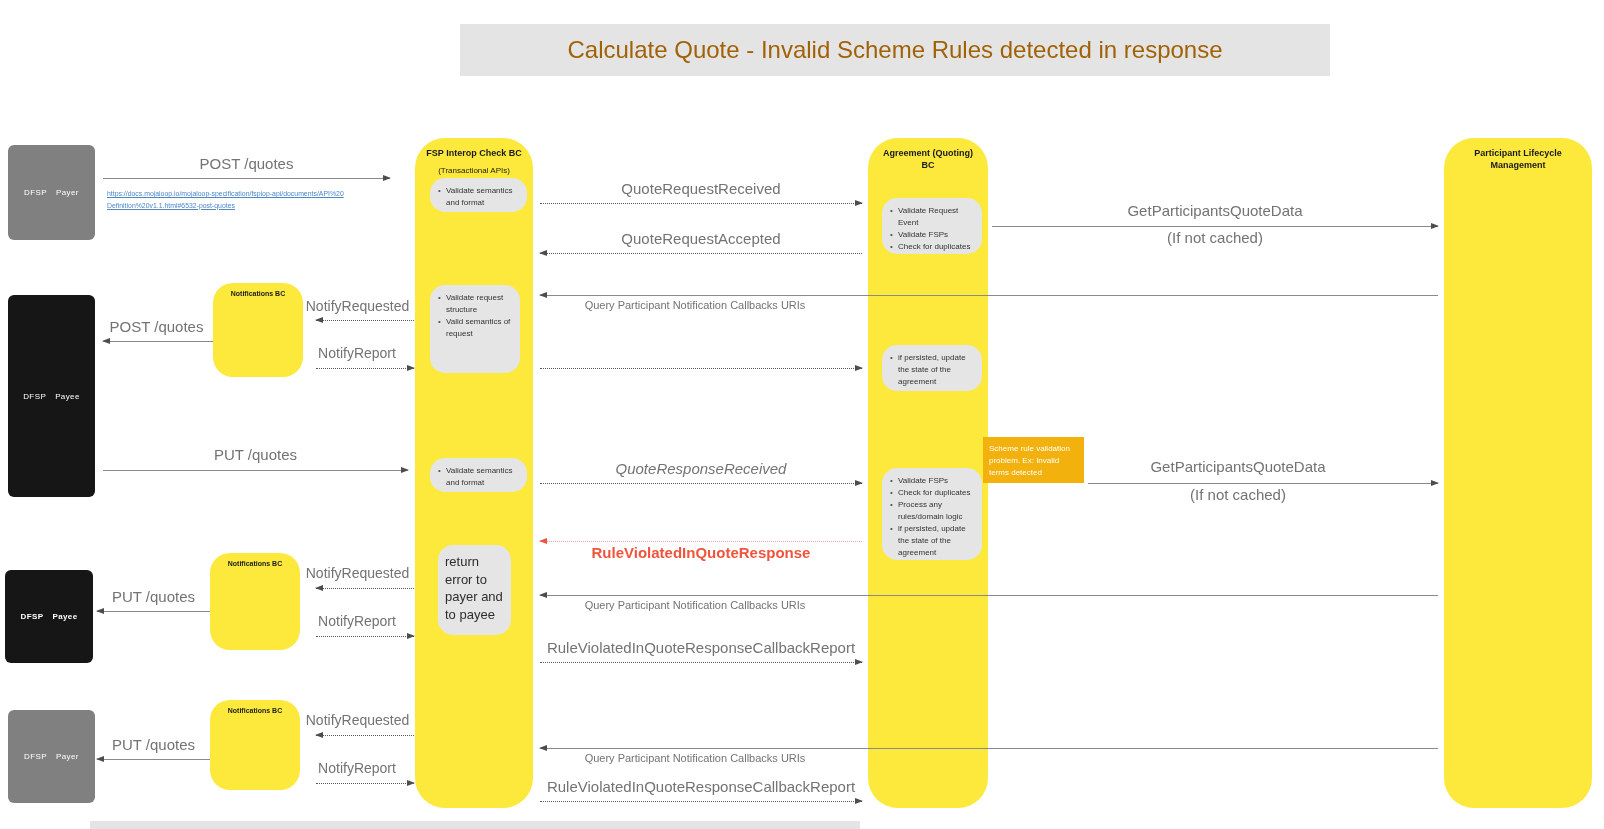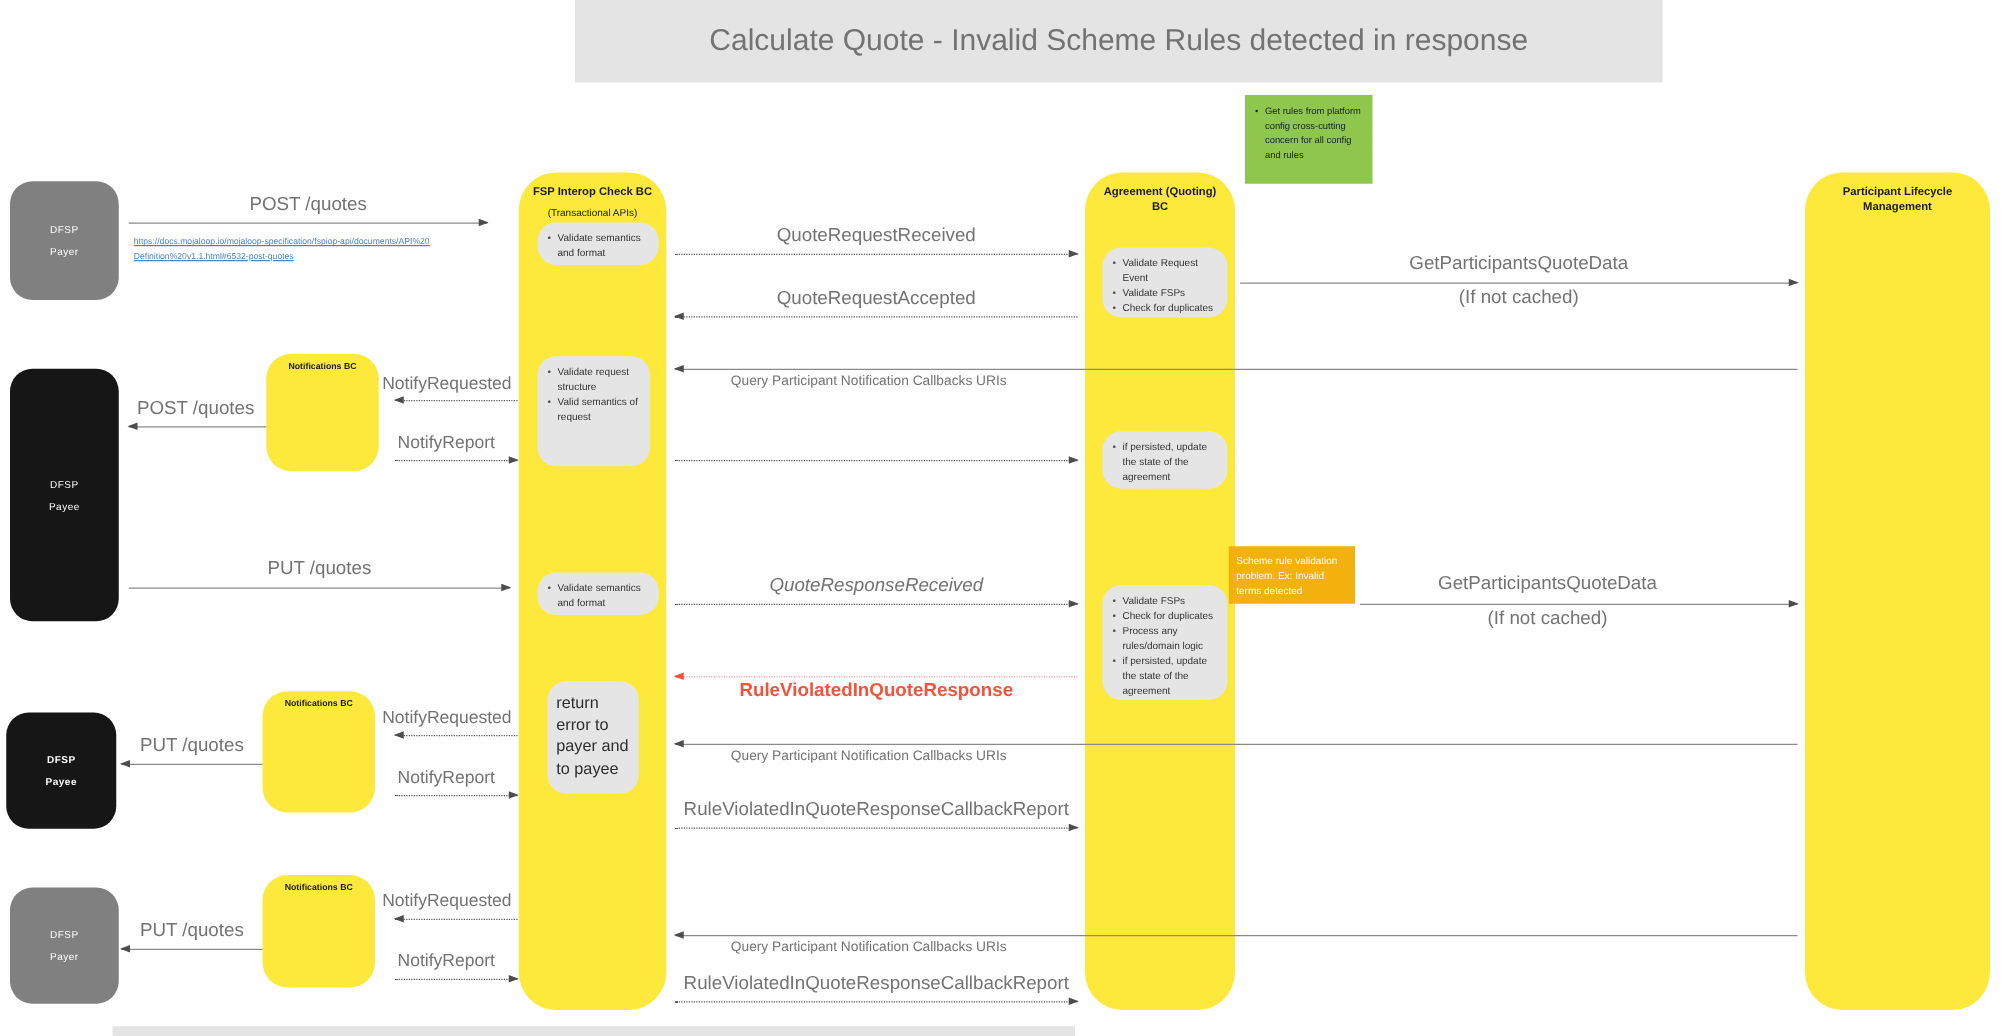--- a/index.html
+++ b/index.html
@@ -1,28 +1,28 @@
 <!DOCTYPE html>
 <html style="--lifeline-yellow: #FCE93C; --actor-gray: #808080; --actor-black: #161616; --activity-gray: #E5E5E5; --note-green: #8FC74E; --note-orange: #F2B10D; --error-red: #F0543C; --error-pink: #F2A0B0; --link-blue: #4A86C8; --title-bg: #E4E4E4; --line-solid: #8A8A8A; --line-dotted: #5A5A5A; --arrowhead: #4D4D4D;"><head>
 <meta charset="utf-8">
 <style>
   html,body{margin:0;padding:0;background:#fff;}
   .canvas{position:relative;width:1604px;height:829px;background:#ffffff;
     font-family:"Liberation Sans","DejaVu Sans",sans-serif;overflow:hidden;}
 
-  .banner{position:absolute;left:460px;top:0;width:870px;height:66px;
-    background:var(--title-bg,#E4E4E4);color:#737373;font-size:24px;
+  .banner{position:absolute;left:460px;top:24px;width:870px;height:52px;
+    background:var(--title-bg,#E4E4E4);color:#a16207;font-size:24px;
     display:flex;align-items:center;justify-content:center;}
 
   .lifeline{position:absolute;background:var(--lifeline-yellow,#FCE93C);
     border-radius:30px;text-align:center;box-sizing:border-box;padding-top:10px;}
   .ll-name{font-size:9px;font-weight:bold;color:#1a1a1a;line-height:1.3;padding:0 8px;}
   .ll-sub{font-size:8px;color:#1a1a1a;margin-top:6px;}
 
-  .actor{position:absolute;border-radius:18px;color:#fff;display:flex;flex-direction:column;
+  .actor{position:absolute;border-radius:6px;color:#fff;display:flex;
     align-items:center;justify-content:center;gap:9px;font-size:8px;letter-spacing:.4px;}
   .actor.gray{background:var(--actor-gray,#808080);}
   .actor.black{background:var(--actor-black,#161616);}
   .actor.bold{font-weight:bold;}
 
   .notif{position:absolute;background:var(--lifeline-yellow,#FCE93C);border-radius:20px;}
   .notif-label{position:absolute;top:7px;left:0;width:100%;text-align:center;
     font-weight:bold;font-size:7px;color:#1a1a1a;}
 
   .activity{position:absolute;background:var(--activity-gray,#E5E5E5);box-sizing:border-box;
@@ -139,25 +139,20 @@
   </div>
   <div class="activity" style="left:882px;top:468px;width:100px;height:92px;">
     <ul>
       <li>Validate FSPs</li>
       <li>Check for duplicates</li>
       <li>Process any rules/domain logic</li>
       <li>if persisted, update the state of the agreement</li>
     </ul>
   </div>
 
-  <div class="note green" style="left:996px;top:76px;width:102px;height:71px;">
-    <ul>
-        <li>Get rules from platform config cross-cutting concern for all config and rules</li>
-      </ul>
-  </div>
   <div class="note orange" style="left:983px;top:437px;width:101px;height:46px;">Scheme rule validation problem. Ex: Invalid terms detected</div>
 
   <div class="mlabel" style="left:103px;top:155px;width:287px;">POST /quotes</div>
   <div class="arrow right" style="left:103px;top:178px;width:287px;"></div>
   <a href="#" class="speclink" style="left:107px;top:188px;">https://docs.mojaloop.io/mojaloop-specification/fspiop-api/documents/API%20Definition%20v1.1.html#6532-post-quotes</a>
 
   <div class="mlabel" style="left:540px;top:180px;width:322px;">QuoteRequestReceived</div>
   <div class="arrow dotted right" style="left:540px;top:203px;width:322px;"></div>
 
   <div class="mlabel" style="left:992px;top:202px;width:446px;">GetParticipantsQuoteData</div>

